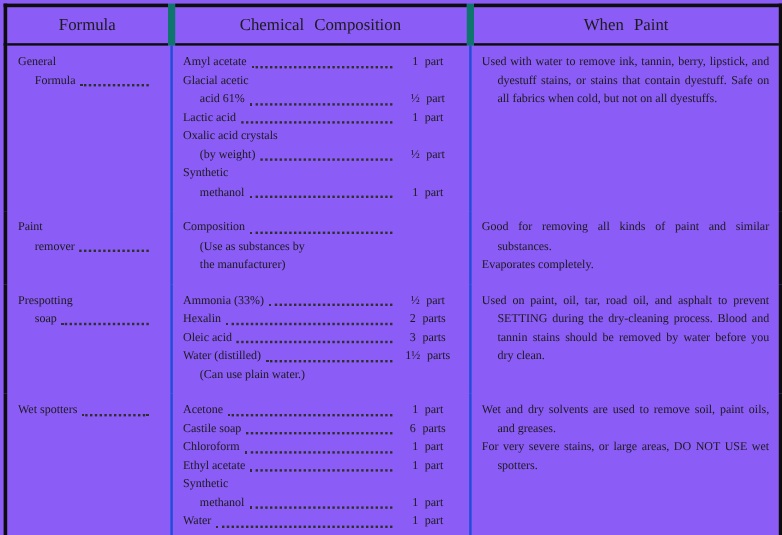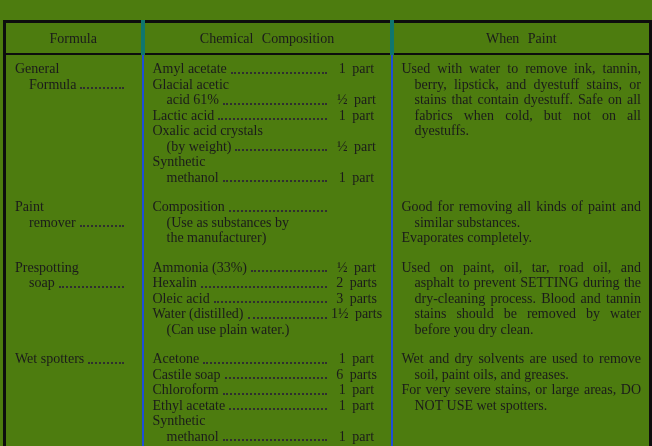--- a/index.html
+++ b/index.html
@@ -5,47 +5,47 @@
   html, body { margin: 0; padding: 0; background: #ffffff; }
   body {
     width: 652px; height: 446px;
     font-family: "Liberation Serif", "DejaVu Serif", serif;
     color: #1b1b1b;
     -webkit-font-smoothing: antialiased;
   }
   .page {
     box-sizing: border-box;
     width: 652px; height: 446px;
-    padding: 20px 3px 0 3px;
-    background: #4d7c0f;
+    padding: 3px 3px 0 3px;
+    background: #8b5cf6;
     overflow: hidden;
   }
   table.formula-table {
     border-collapse: collapse;
     table-layout: fixed;
     width: 646px;
     border: 3px solid #0d0d0d;
   }
   col.c1 { width: 138px; }
   col.c2 { width: 249px; }
   col.c3 { width: 259px; }
   th {
     font-weight: normal;
     font-size: 14px;
     line-height: 17px;
     padding: 7px 4px 6px 4px;
     border-bottom: 2.5px solid #0d0d0d;
     word-spacing: 0.35em;
     text-align: center;
   }
-  th + th { border-left: 4px solid #0f766e; }
+  th + th { border-left: 6px solid #0f766e; }
   td {
     vertical-align: top;
     padding: 6px 8px 8px 9px;
-    font-size: 14px;
+    font-size: 10px;
     line-height: 15.5px;
   }
   td + td { border-left: 2px solid #1d4ed8; }
   .line { display: flex; align-items: flex-end; }
   .indent { padding-left: 14px; }
   .leader {
     flex: 1 1 6px;
     min-width: 6px;
     border-bottom: 2px dotted #2f2f2f;
     margin: 0 4px 3px 4px;

